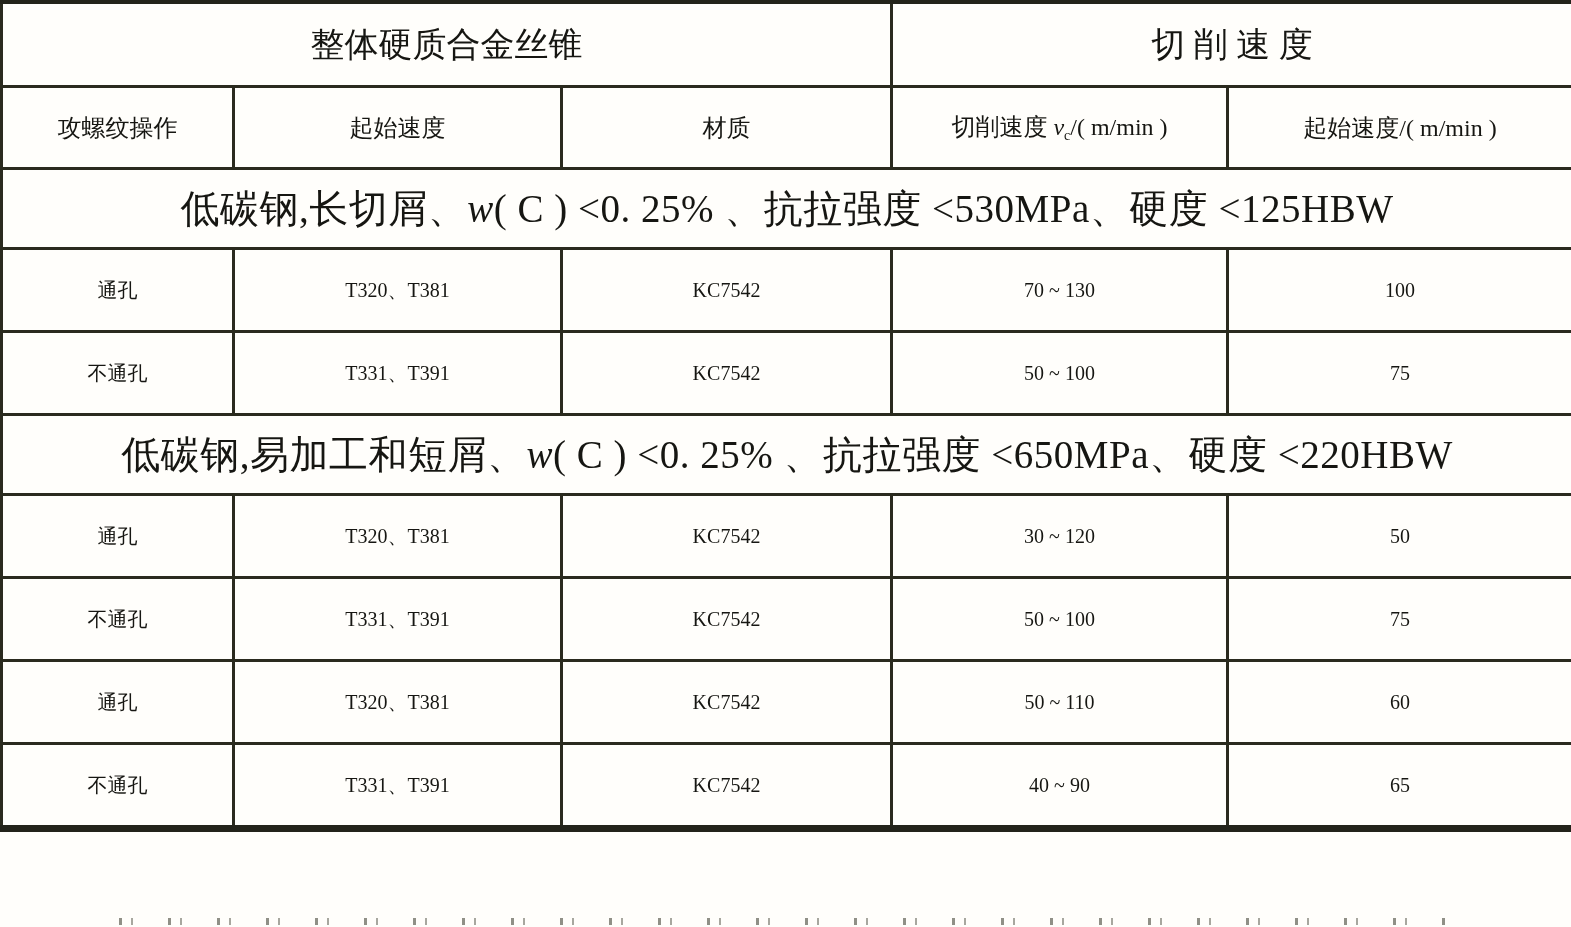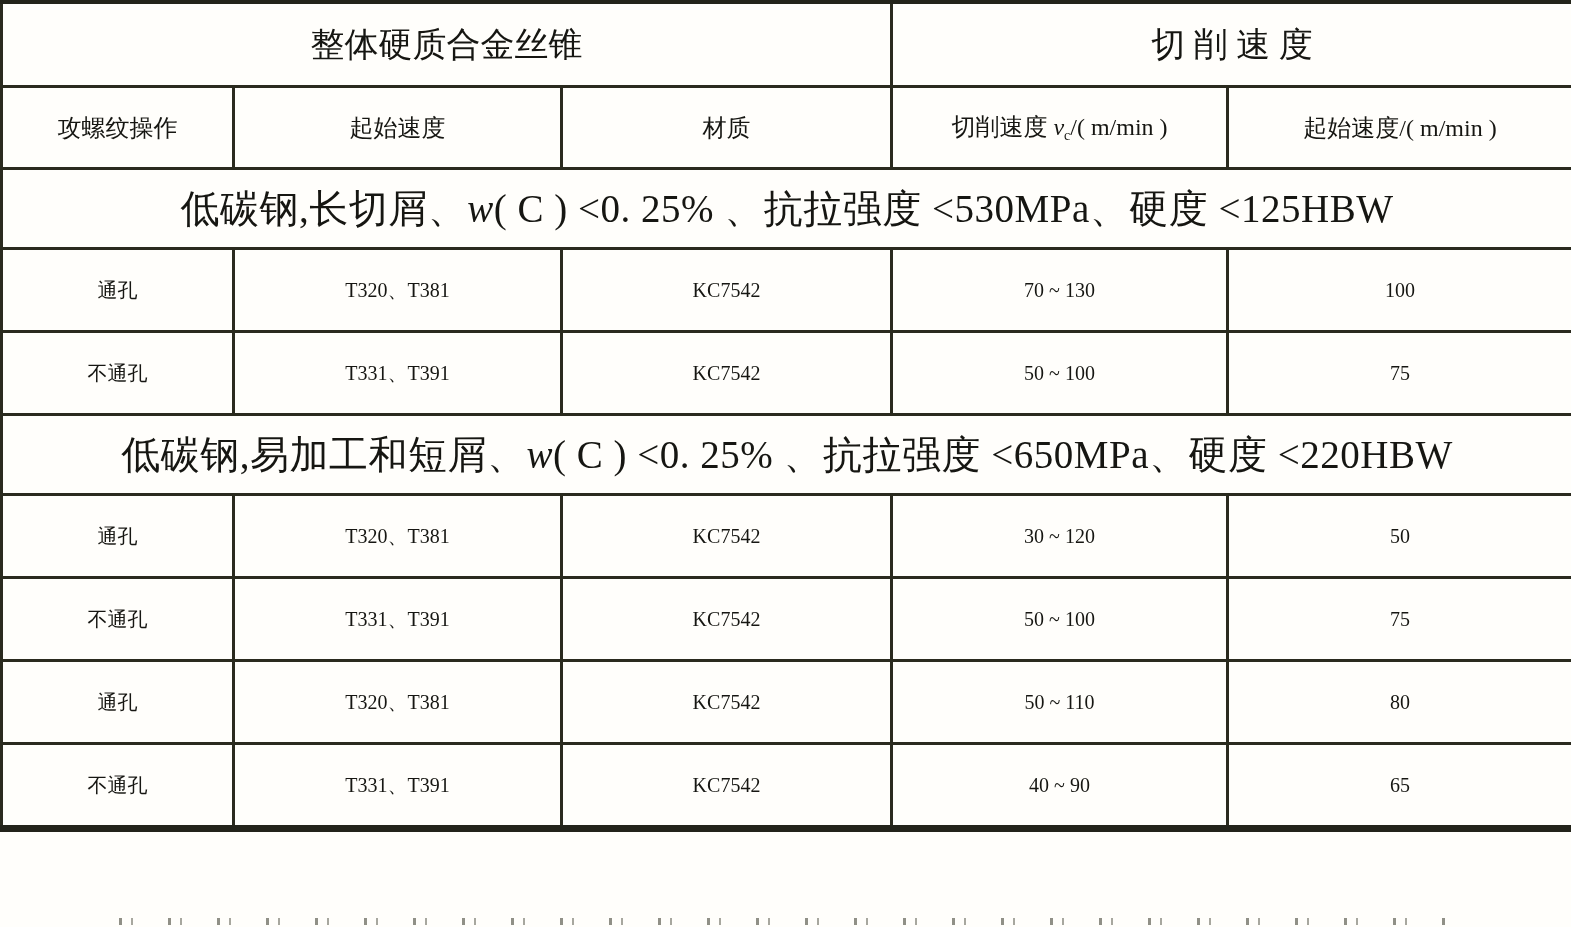--- a/index.html
+++ b/index.html
@@ -134,21 +134,21 @@
         <td>KC7542</td>
         <td>50 ~ 100</td>
         <td>75</td>
       </tr>
 
       <tr class="data-row">
         <td>通孔</td>
         <td>T320、T381</td>
         <td>KC7542</td>
         <td>50 ~ 110</td>
-        <td>80</td>
+        <td>60</td>
       </tr>
       <tr class="data-row">
         <td>不通孔</td>
         <td>T331、T391</td>
         <td>KC7542</td>
         <td>40 ~ 90</td>
         <td>65</td>
       </tr>
     </tbody>
   </table>

